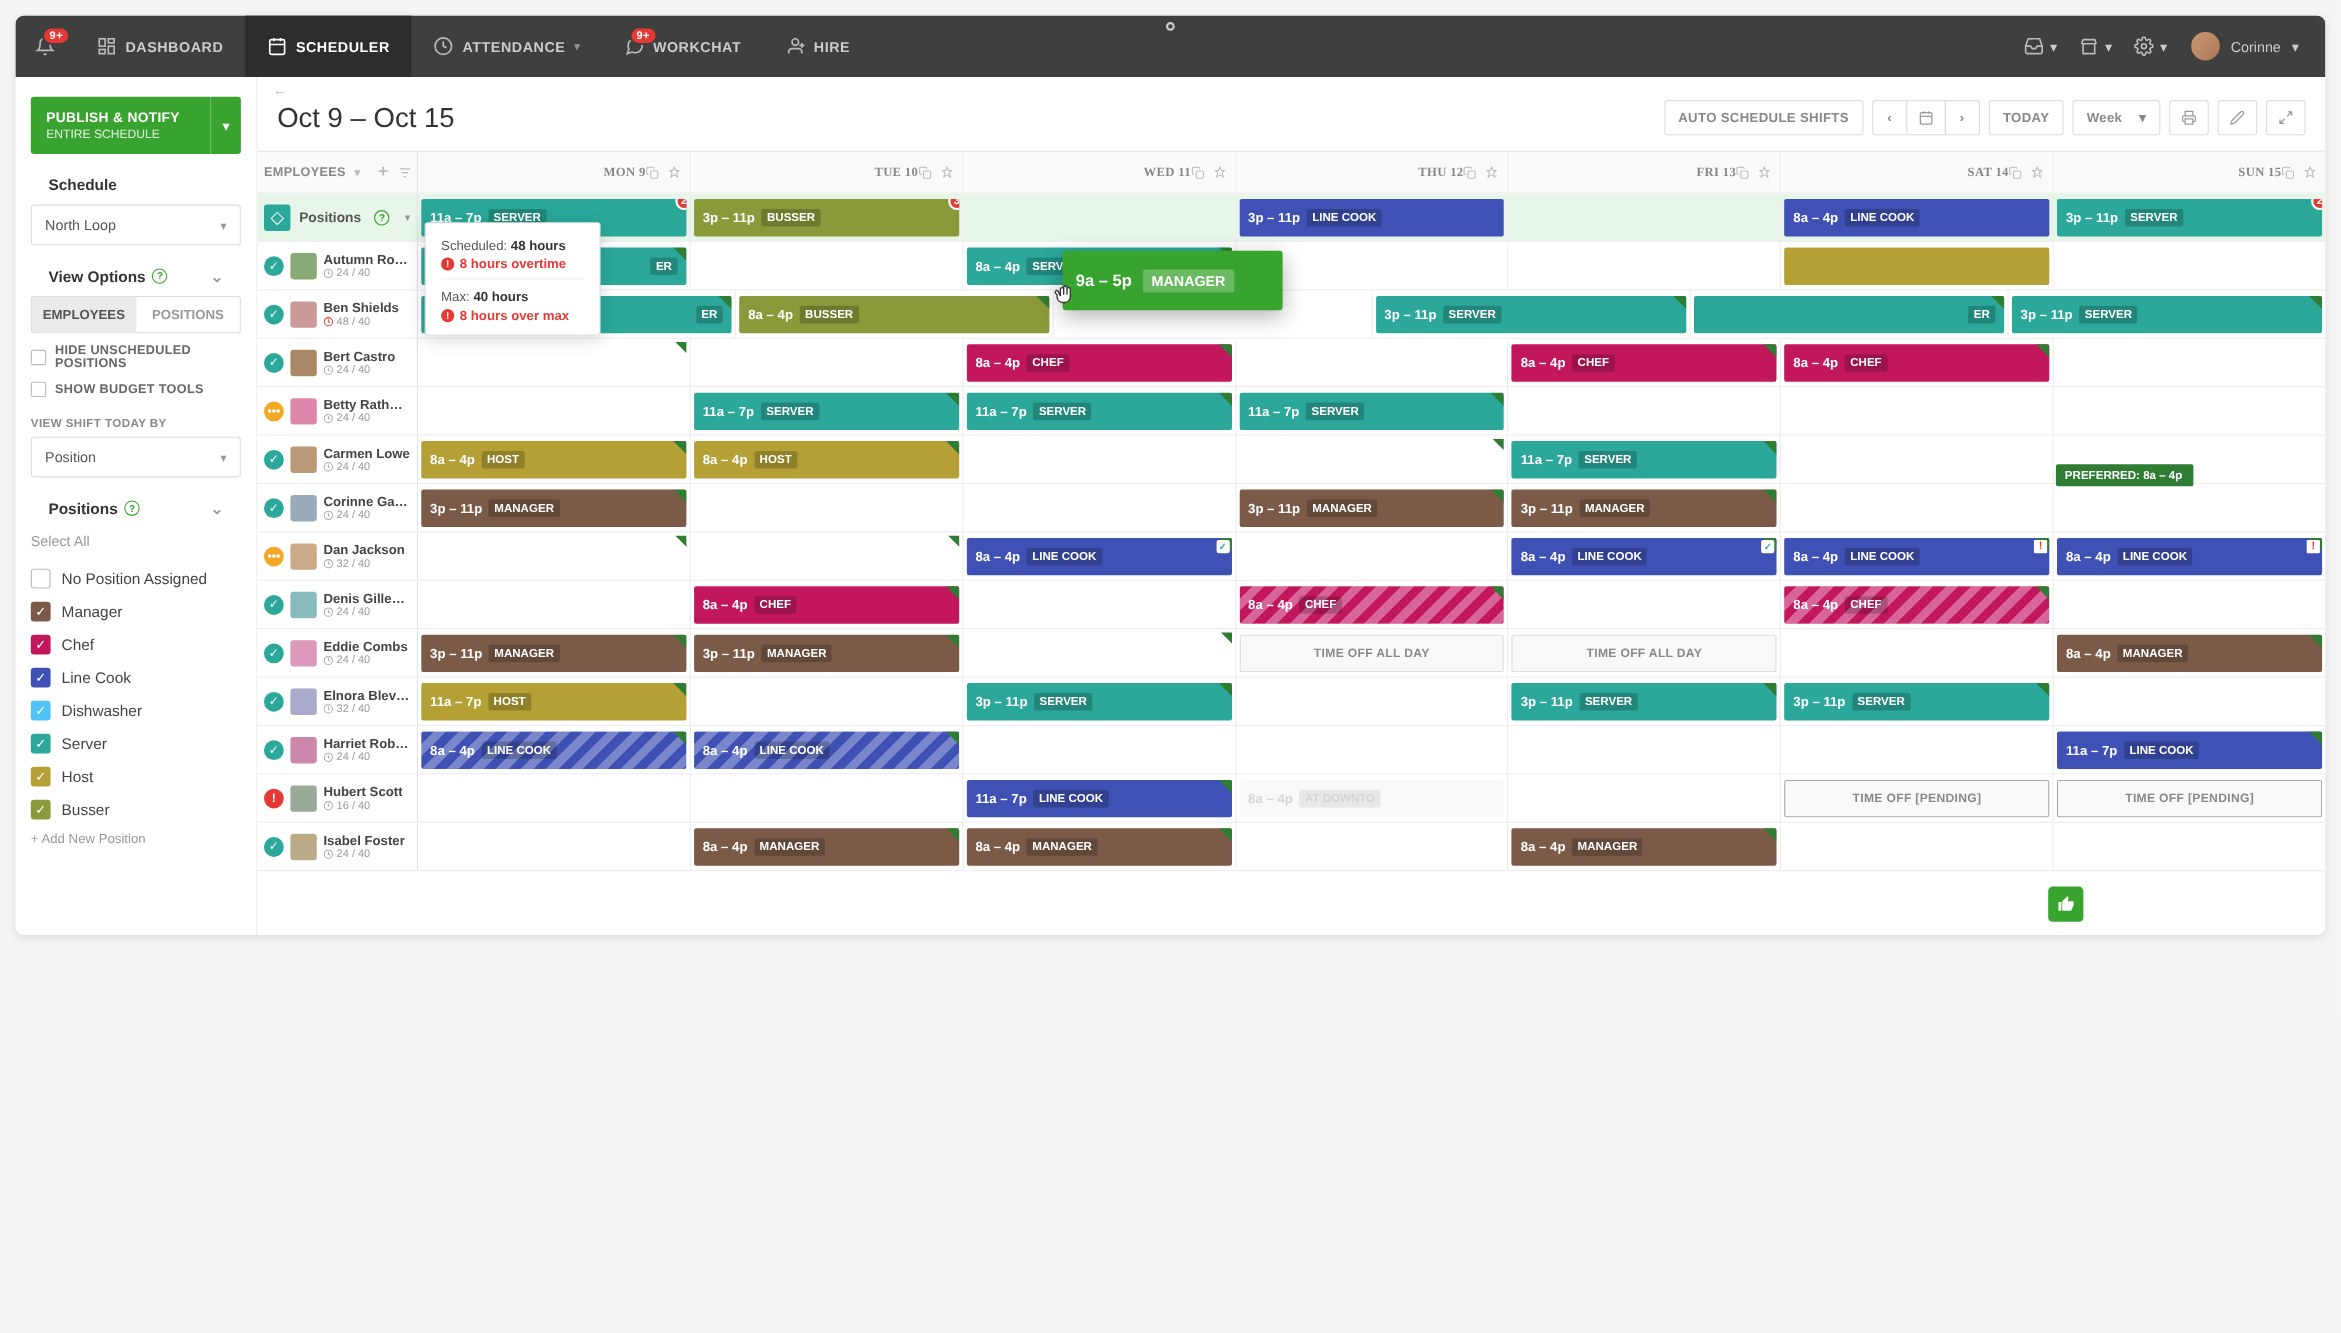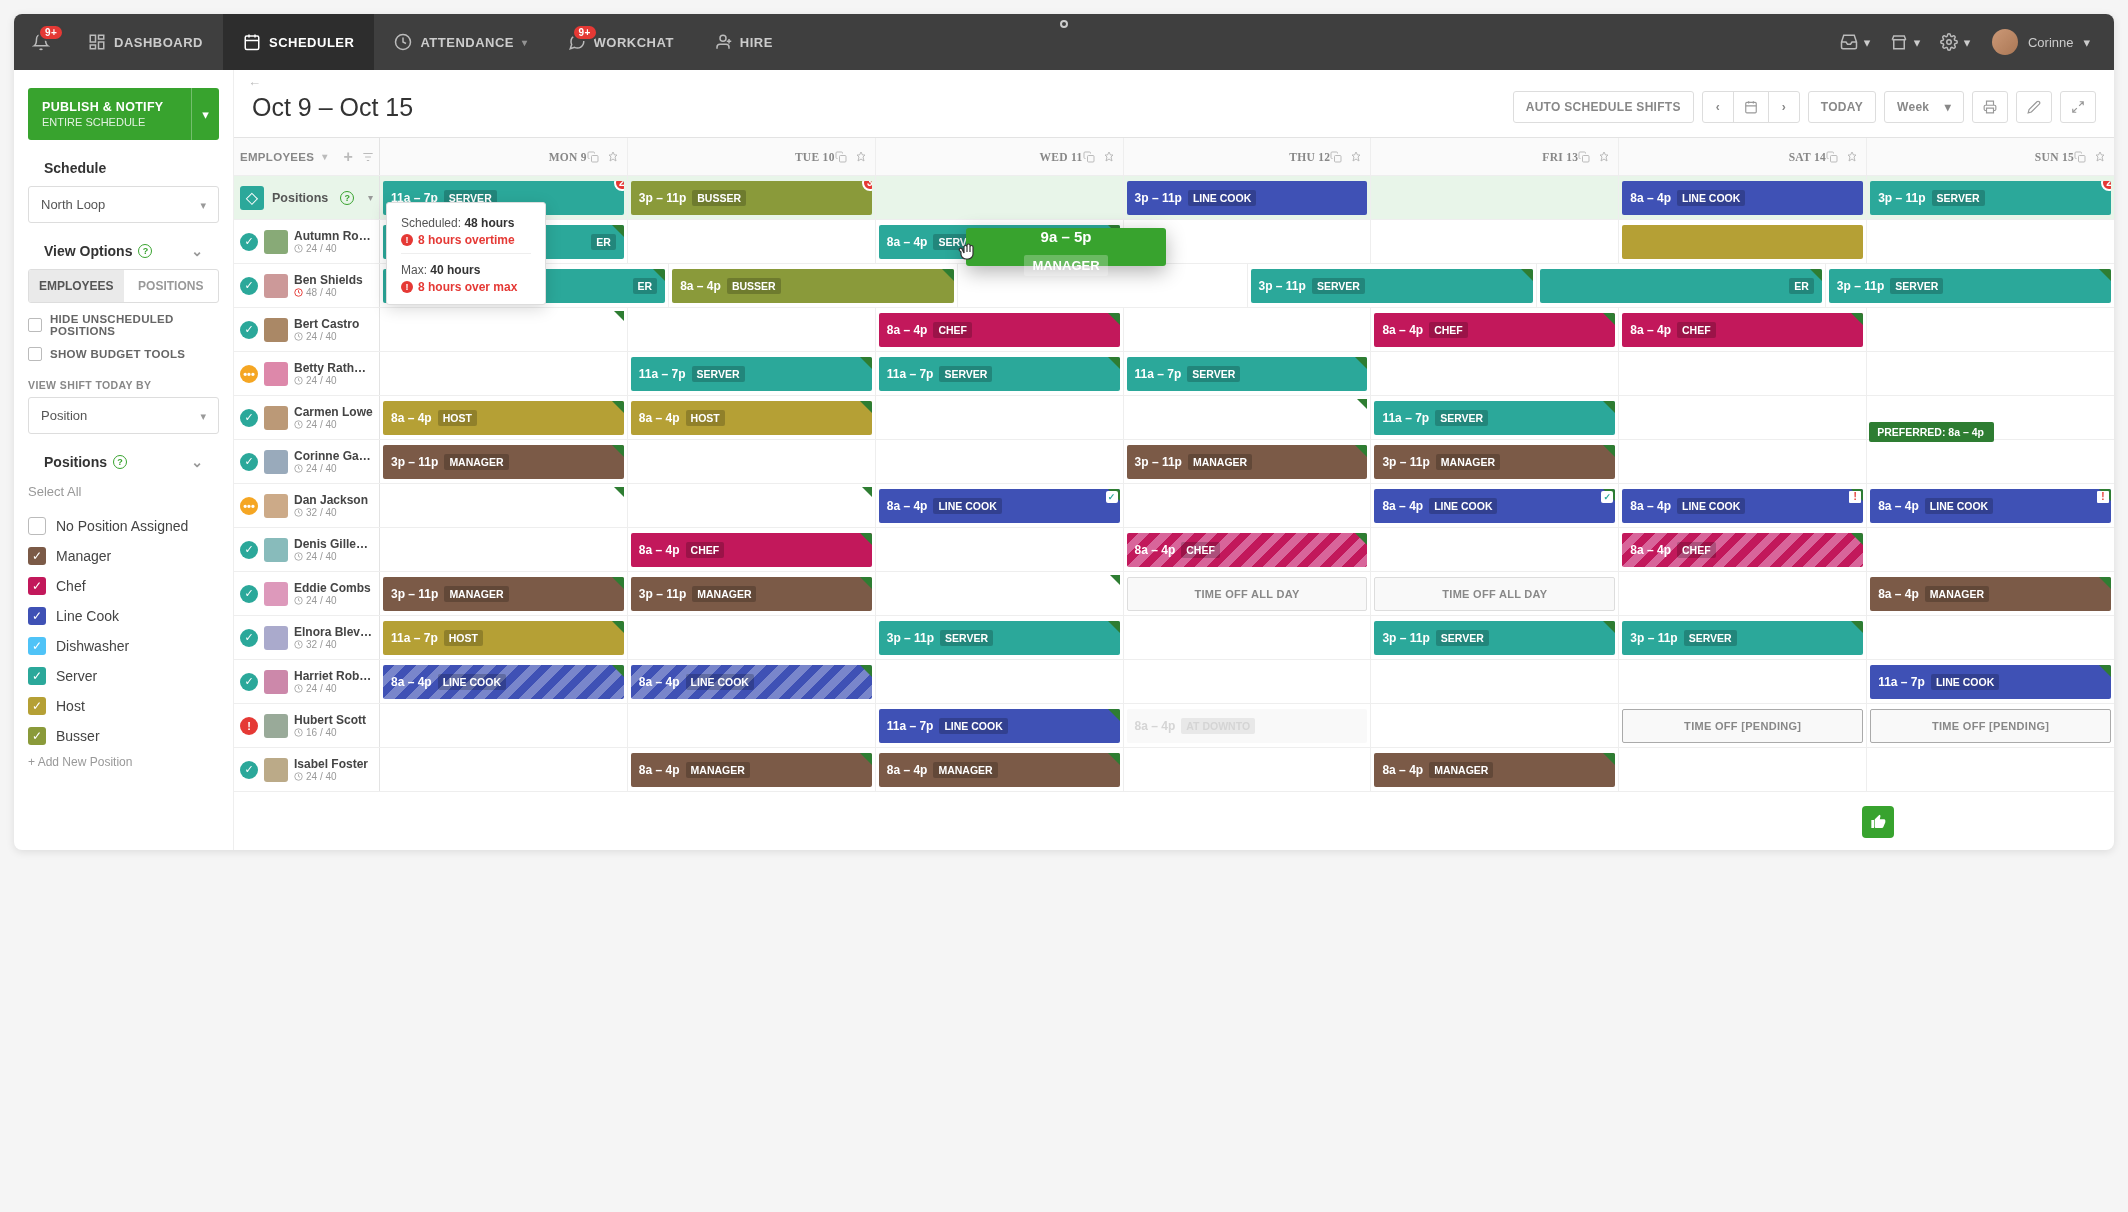--- a/index.html
+++ b/index.html
@@ -118,21 +118,21 @@
 
 
 .tooltip { position: absolute; background: #fff; border: 1px solid #ddd; border-radius: 3px; box-shadow: 0 4px 16px rgba(0,0,0,.15); padding: 10px 14px; z-index: 50; font-size: 12px; width: 160px; }
 .tooltip .tt-row { padding: 3px 0; color: #555; }
 .tooltip .tt-row b { color: #333; }
 .tooltip .tt-alert { color: #e53935; font-weight: 600; display: flex; align-items: center; gap: 5px; }
 .tooltip .tt-alert::before { content: "!"; width: 12px; height: 12px; background: #e53935; color: #fff; border-radius: 50%; font-size: 9px; display: inline-flex; align-items: center; justify-content: center; font-weight: 900; }
 .tooltip hr { border: none; border-top: 1px solid #eee; margin: 6px 0; }
 
 
-.drag-shift { position: absolute; z-index: 60; height: 38px; background: #38a32e; border-radius: 3px; box-shadow: 0 6px 20px rgba(0,0,0,.3); display: flex; align-items: center; padding: 0 12px; gap: 10px; color: #fff; font-weight: 700; font-size: 15px; flex-direction: column; }
+.drag-shift { position: absolute; z-index: 60; height: 54px; background: #38a32e; border-radius: 3px; box-shadow: 0 6px 20px rgba(0,0,0,.3); display: flex; align-items: center; padding: 0 12px; gap: 10px; color: #fff; font-weight: 700; font-size: 15px; }
 .drag-shift .role { background: rgba(255,255,255,.25); padding: 3px 8px; border-radius: 2px; font-size: 13px; }
 .drag-shift .grab { position: absolute; left: -10px; bottom: 6px; width: 20px; height: 20px; color: #333; }
 
 
 .fab { position: absolute; bottom: 12px; right: 220px; width: 32px; height: 32px; background: #38a32e; border-radius: 4px; color: #fff; display: flex; align-items: center; justify-content: center; font-size: 16px; cursor: pointer; z-index: 40; }
 
 svg { display: block; }
 </style>
 </head>
 <body>

